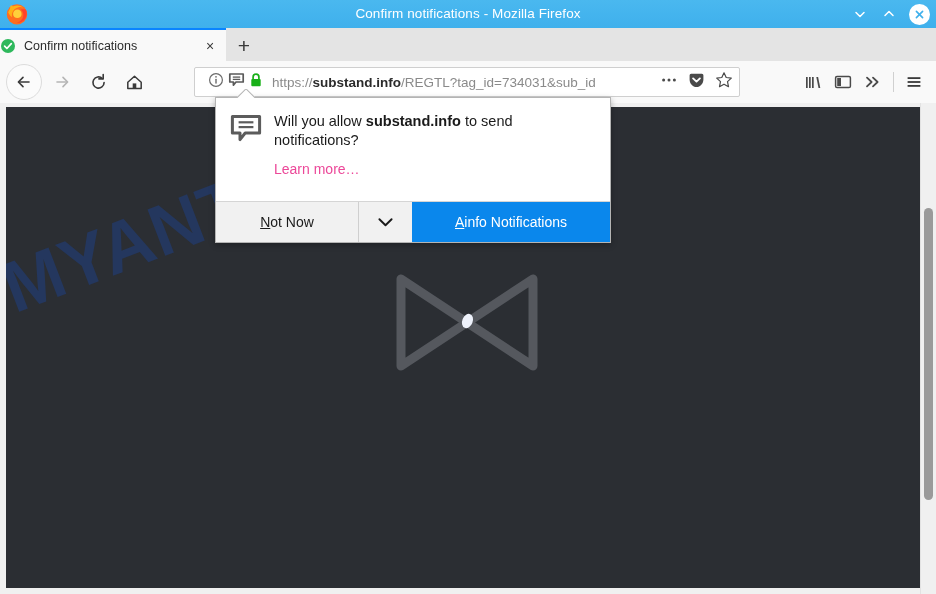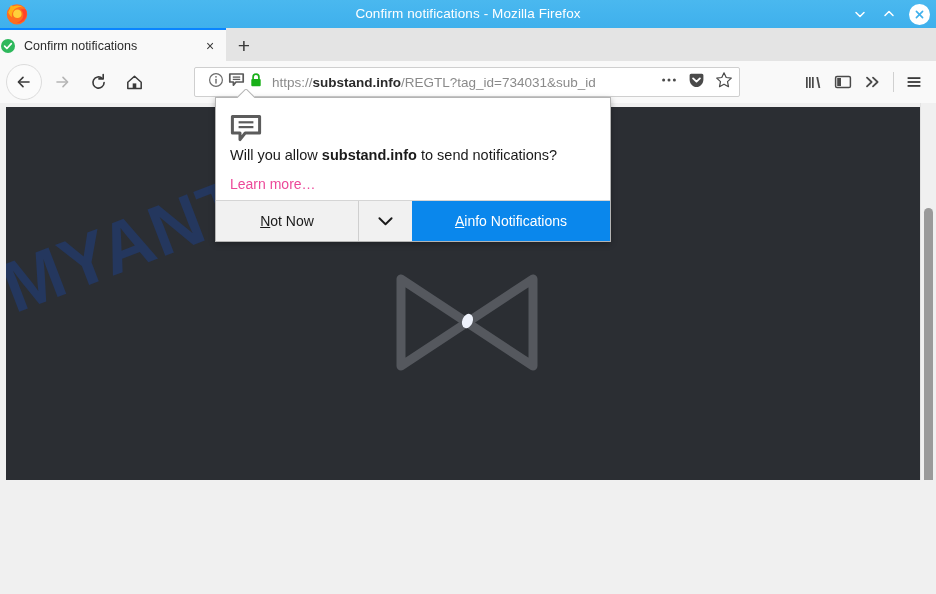--- a/index.html
+++ b/index.html
@@ -4,21 +4,21 @@
 <style>
   html, body {
     margin: 0; padding: 0;
     width: 936px; height: 594px;
     overflow: hidden;
     font-family: "Liberation Sans", sans-serif;
     background: #f0f0f0;
   }
   #app {
     position: relative;
-    width: 936px; height: 480px;
+    width: 936px; height: 594px;
     overflow: hidden;
     background: #f0f0f0;
   }
 
   
   .titlebar {
     position: absolute; top: 0; left: 0;
     width: 936px; height: 28px;
     background: linear-gradient(to bottom, #4ab8ef 0%, #44b4ee 50%, #3fb0ec 100%);
     display: flex; align-items: center;
@@ -245,22 +245,21 @@
     position: absolute;
     left: 2px; top: 2px;
     width: 13px; height: 13px;
     background: #ffffff;
     border-left: 1px solid #b4b4b4;
     border-top: 1px solid #b4b4b4;
     transform: rotate(45deg);
   }
   .perm-body {
     display: flex;
-    padding: 14px 14px 8px 14px;
-    flex-direction: column;
+    padding: 14px 14px 24px 14px;
   }
   .perm-icon {
     flex: 0 0 32px;
     width: 32px; height: 30px;
     margin-right: 12px;
     margin-top: 2px;
   }
   .perm-texts { flex: 1; }
   .perm-question {
     font-size: 14.5px;

